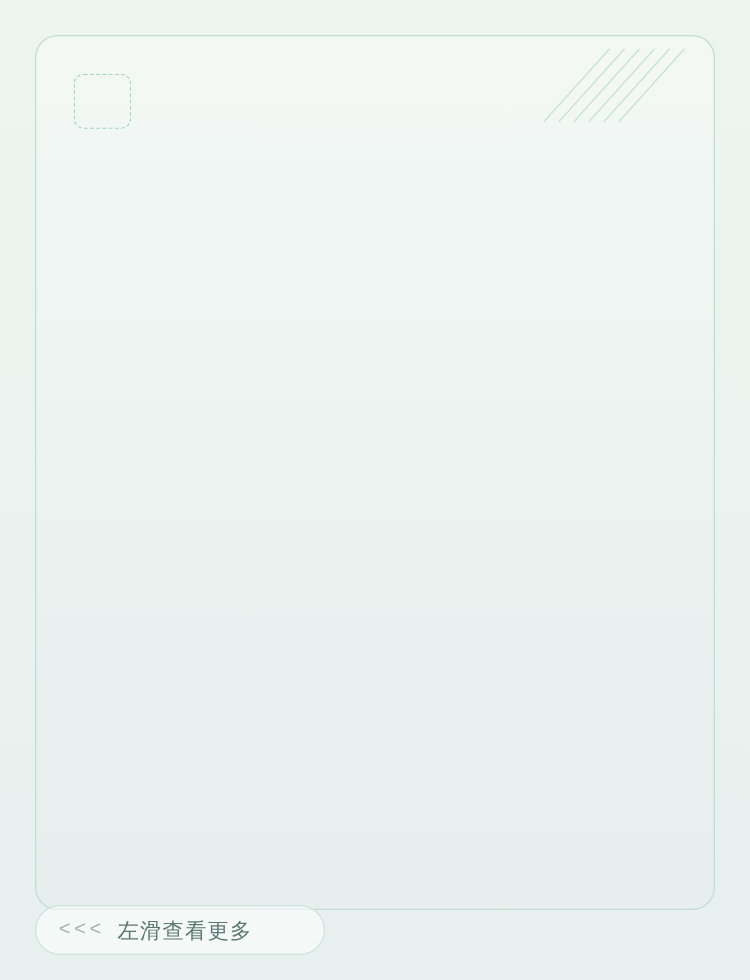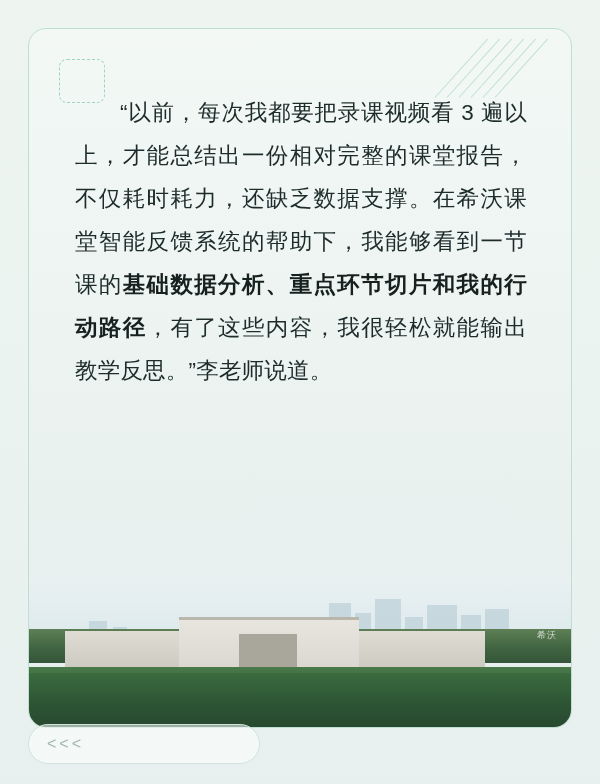--- a/index.html
+++ b/index.html
@@ -213,42 +213,21 @@
     <div class="corner-lines">
       <i></i>
         <i></i>
         <i></i>
         <i></i>
         <i></i>
         <i></i>
     </div>
 
     <div class="content">
-      <p class="para indent" id="p0"><span>“以前，每次我都要把录课视频看 3 遍以上，才能总结出一份相对完整的课堂报告，不仅耗时耗力，还缺乏数据支撑。在希沃课堂智能反馈系统的帮助下，我能够看到一节课的</span><b>基础数据分析、重点环节切片和我的行动路径</b><span>，有了这些内容，我很轻松就能输出教学反思。”李老师说道。</span></p>
     </div>
 
-    <div class="photo">
-      <div class="sky"></div>
-      <div class="skyline">
-        <span style="left:300px;width:22px;height:40px;"></span>
-        <span style="left:326px;width:16px;height:30px;"></span>
-        <span style="left:346px;width:26px;height:44px;"></span>
-        <span style="left:376px;width:18px;height:26px;"></span>
-        <span style="left:398px;width:30px;height:38px;"></span>
-        <span style="left:432px;width:20px;height:28px;"></span>
-        <span style="left:456px;width:24px;height:34px;"></span>
-        <span style="left:60px;width:18px;height:22px;"></span>
-        <span style="left:84px;width:14px;height:16px;"></span>
-      </div>
-      <div class="treeline"></div>
-      <div class="wingL"></div>
-      <div class="wingR"></div>
-      <div class="buildingmain"></div>
-      <div class="shrubs"></div>
-      <div class="lawn"></div>
-      <div class="watermark">希沃</div>
-    </div>
   </div>
 
   <div class="swipe">
     <span class="chev">&lt;&lt;&lt;</span>
+    <span class="swipe-text">左滑查看更多</span>
   </div>
 </div>
 
 </body></html>

